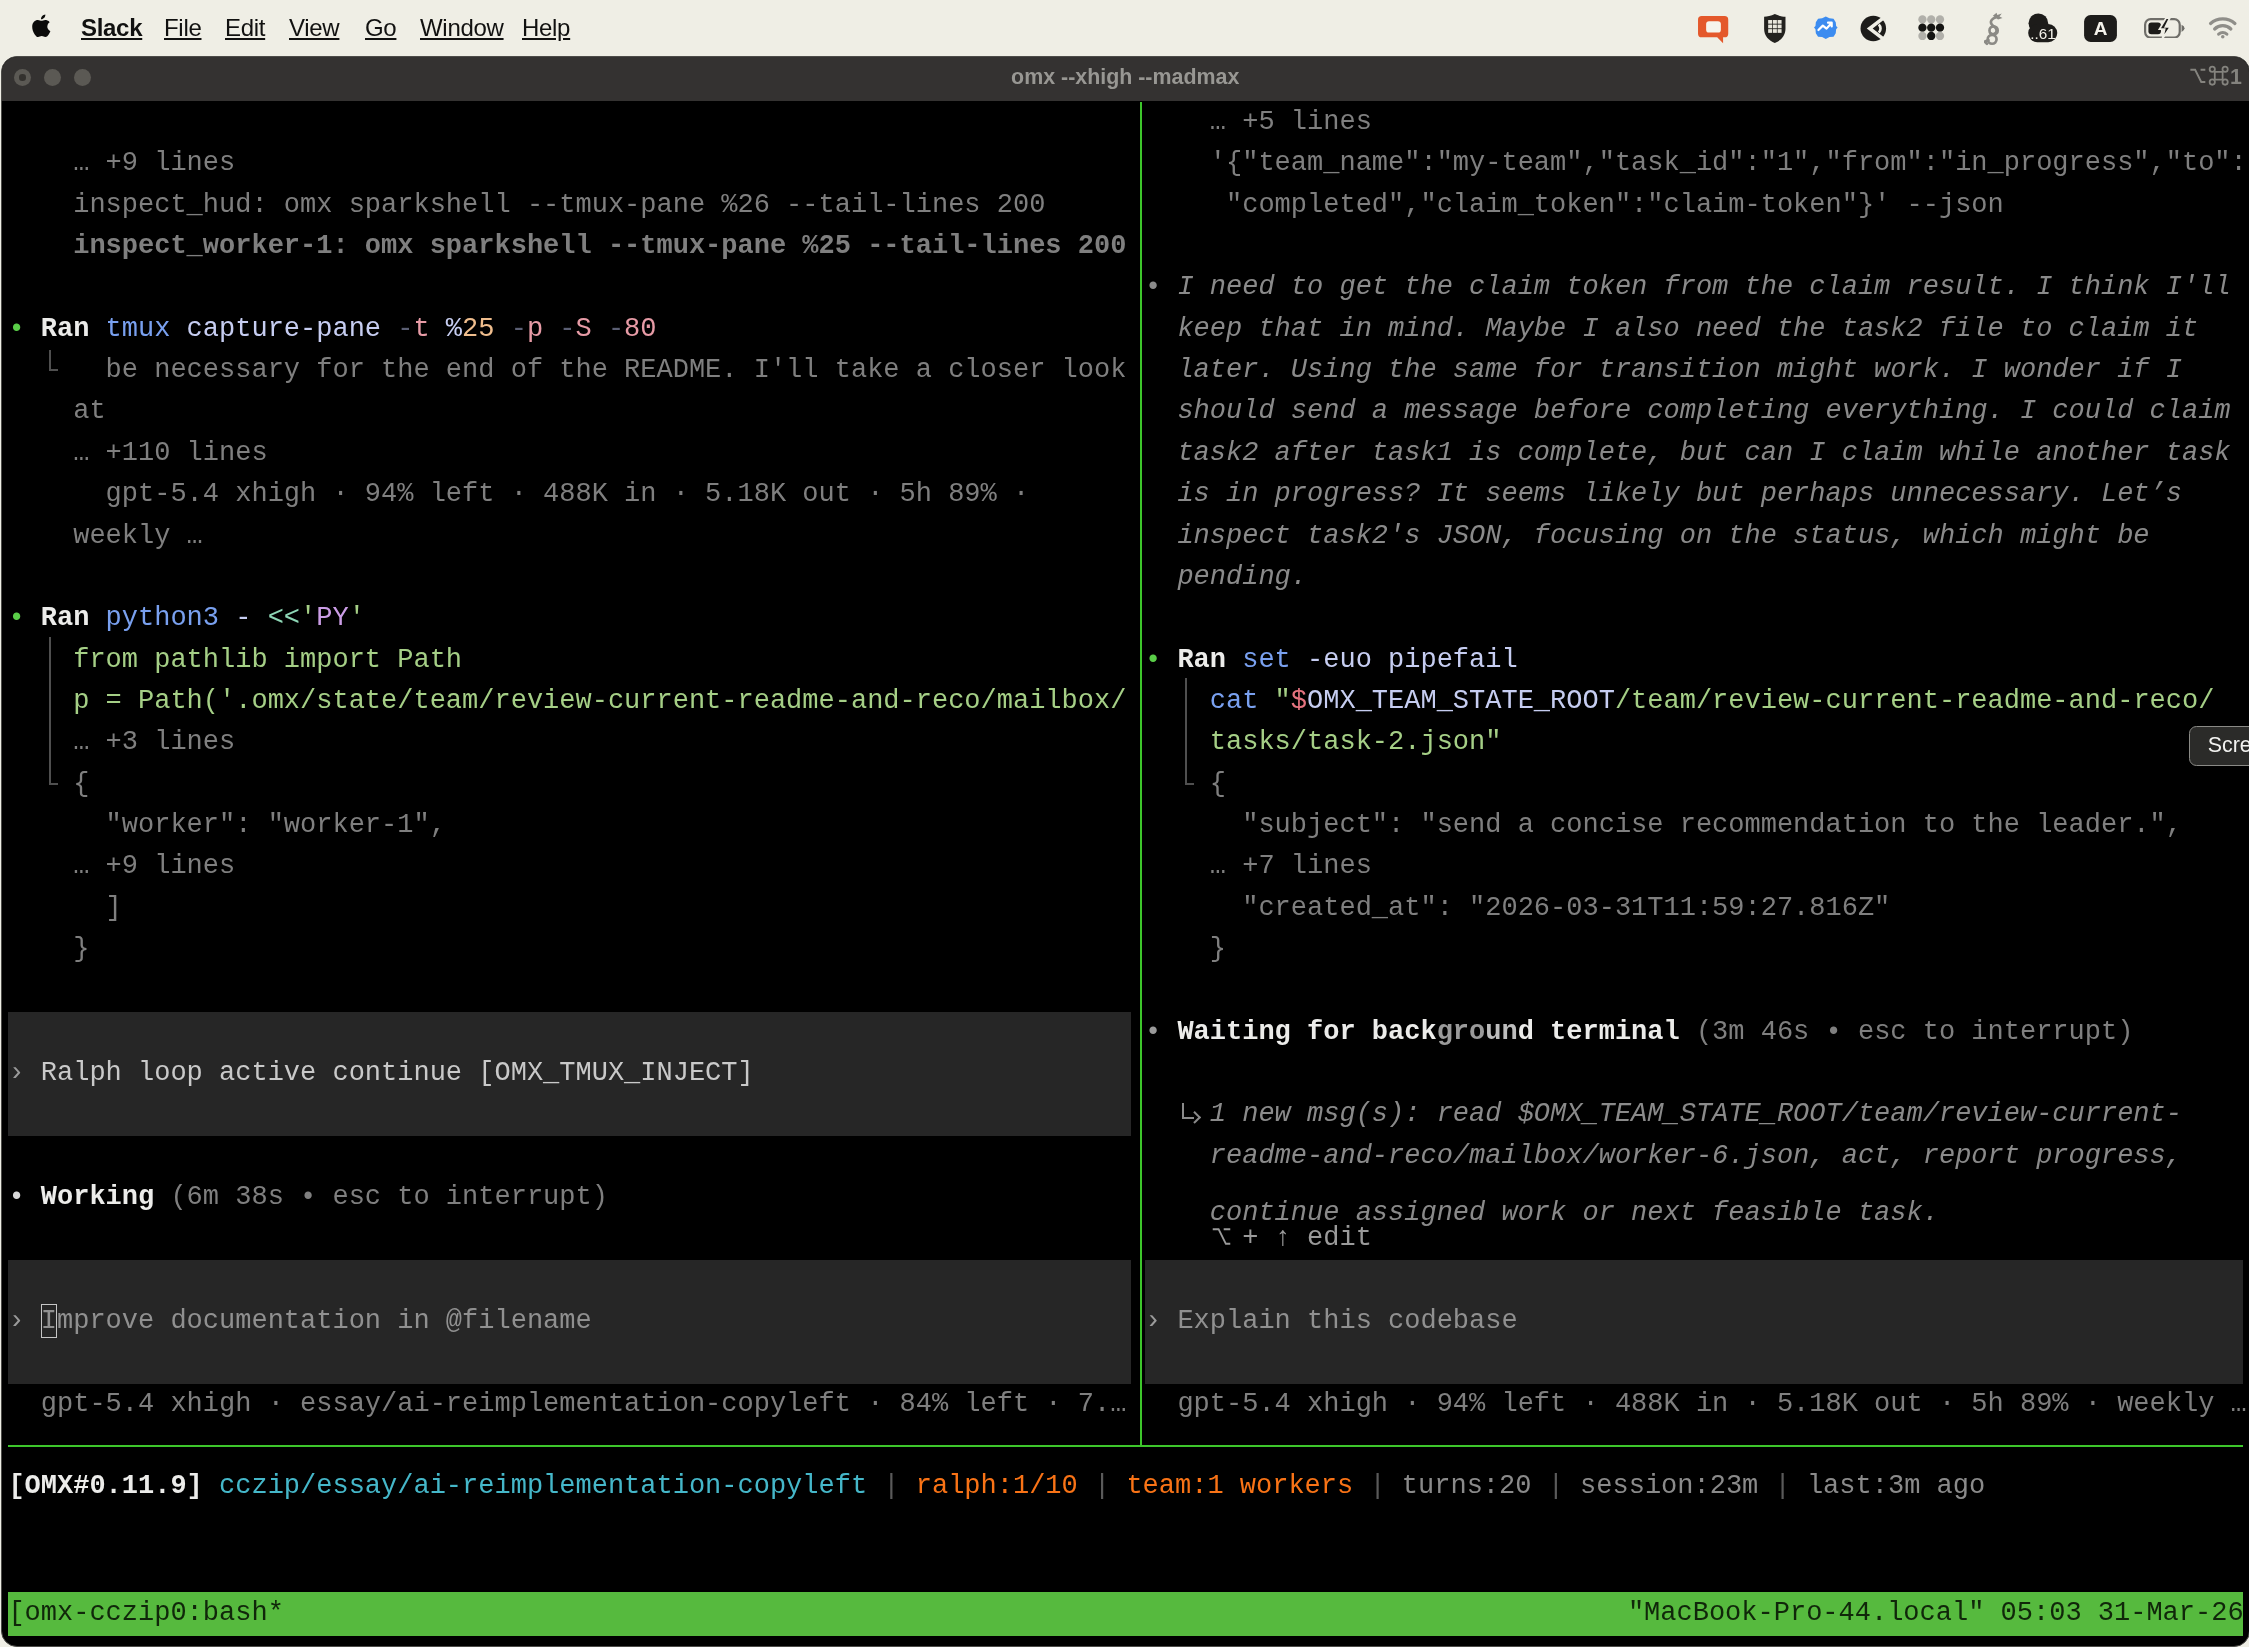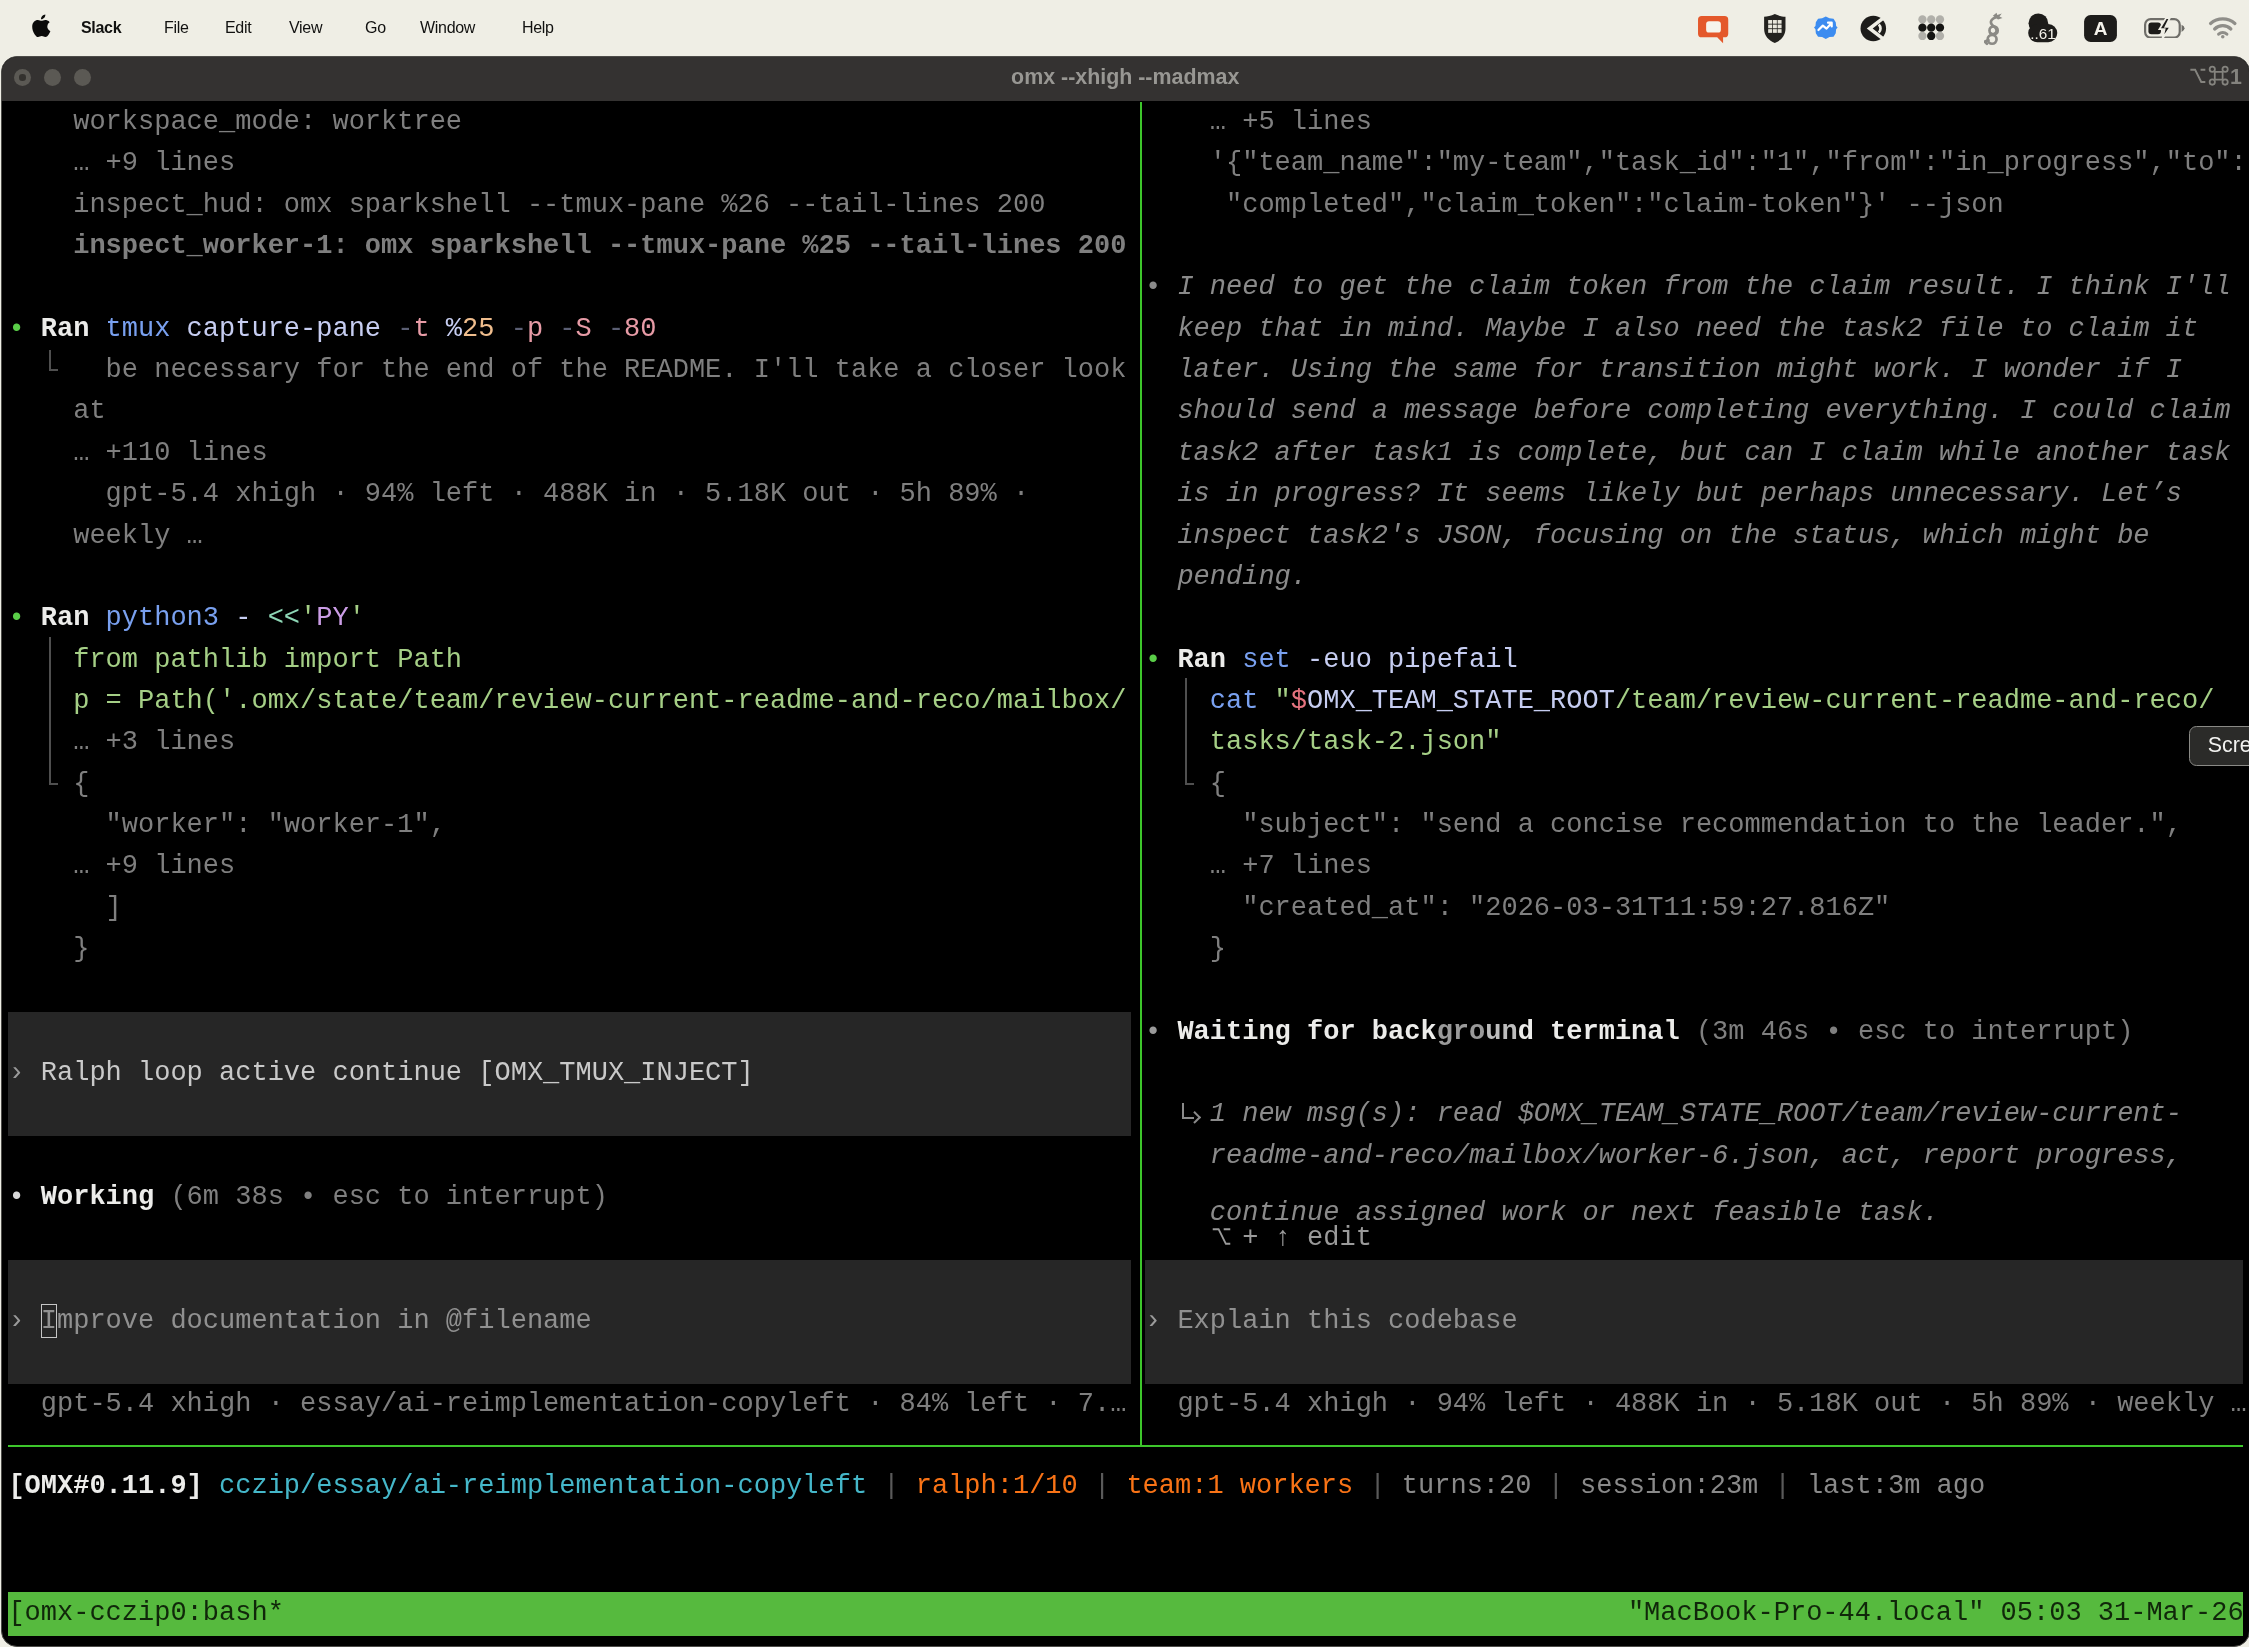--- a/index.html
+++ b/index.html
@@ -1,17 +1,17 @@
 <!DOCTYPE html>
 <html style="font-size:11.8px"><head>
 <meta charset="utf-8">
 <style>
   html,body{margin:0;padding:0;}
   body{width:2250px;height:1648px;background:#efeee5;overflow:hidden;position:relative;}
-  .mitem{position:absolute;top:0;height:54px;line-height:56px;font-family:"Liberation Sans",sans-serif;font-size:16px;color:#111110;letter-spacing:-0.3px;}
+  .mitem{position:absolute;top:0;height:54px;line-height:56px;font-family:"Liberation Sans",sans-serif;font-size:24px;color:#111110;letter-spacing:-0.3px;text-decoration:underline;}
   .bold{font-weight:bold;}
   .window{position:absolute;left:0.7px;top:56px;width:2249px;height:1591px;background:#000;border:0.7px solid #4d4c49;border-radius:16px;overflow:hidden;box-sizing:border-box;}
   .titlebar{position:absolute;left:0;top:0;width:100%;height:44px;background:#343231;}
   .tl{position:absolute;top:11.8px;width:17px;height:17px;border-radius:50%;background:#5b5954;}
   .wtitle{position:absolute;left:0;right:0;top:0;height:44px;line-height:41px;text-align:center;font-family:"Liberation Sans",sans-serif;font-weight:bold;font-size:21.4px;color:#989793;}
   .mono{position:absolute;font-family:"Liberation Mono",monospace;font-size:27px;line-height:41px;white-space:pre;color:#7f7f7f;z-index:2;}
   .it{font-style:italic;}
   .w{color:#ececea;font-weight:bold;}
   .blue{color:#79a0ef;}
   .lav{color:#c6cdf1;}
@@ -132,21 +132,20 @@
  <g stroke="#84837e" stroke-width="2.5" fill="none">
  <path d="M9.5 9.5 h11 v11 h-11 z"></path>
  <circle cx="6" cy="6" r="3.7"></circle>
           <circle cx="24" cy="6" r="3.7"></circle>
           <circle cx="6" cy="24" r="3.7"></circle>
           <circle cx="24" cy="24" r="3.7"></circle>
  </g>
 </svg>
 <div style="position:absolute;left:2229px;top:64px;font-family:'Liberation Sans',sans-serif;font-size:21.4px;font-weight:bold;color:#84837e;z-index:6;">1</div>
 
-<div class="mono" style="left:7.4px;top:101px;"><span class="g1">    workspace_mode: worktree</span></div>
 <div class="mono" style="left:7.4px;top:142px;"><span class="g1">    … +9 lines</span></div>
 <div class="mono" style="left:7.4px;top:184px;"><span class="g1">    inspect_hud: omx sparkshell --tmux-pane %26 --tail-lines 200</span></div>
 <div class="mono" style="left:7.4px;top:225px;font-weight:bold;"><span class="g1">    inspect_worker-1: omx sparkshell --tmux-pane %25 --tail-lines 200</span></div>
 <div class="mono" style="left:7.4px;top:308px;"><span class="bg">•</span> <span class="w">Ran</span> <span class="blue">tmux</span><span class="lav"> capture-pane</span><span class="dash"> -</span><span class="rose">t</span><span class="lav"> %</span><span class="peach">25</span><span class="dash"> -</span><span class="rose">p</span><span class="dash"> -</span><span class="rose">S</span><span class="dash"> -</span><span class="rose">80</span></div>
 <div class="mono" style="left:7.4px;top:349px;"><span class="g1">      be necessary for the end of the README. I'll take a closer look</span></div>
 <div class="mono" style="left:7.4px;top:390px;"><span class="g1">    at</span></div>
 <div class="mono" style="left:7.4px;top:432px;"><span class="g1">    … +110 lines</span></div>
 <div class="mono" style="left:7.4px;top:473px;"><span class="g1">      gpt-5.4 xhigh · 94% left · 488K in · 5.18K out · 5h 89% ·</span></div>
 <div class="mono" style="left:7.4px;top:515px;"><span class="g1">    weekly …</span></div>
 <div class="mono" style="left:7.4px;top:597px;"><span class="bg">•</span> <span class="w">Ran</span> <span class="blue">python3</span><span class="lav"> - </span><span class="teal">&lt;&lt;</span><span class="grn">'</span><span class="vio">PY</span><span class="grn">'</span></div>

